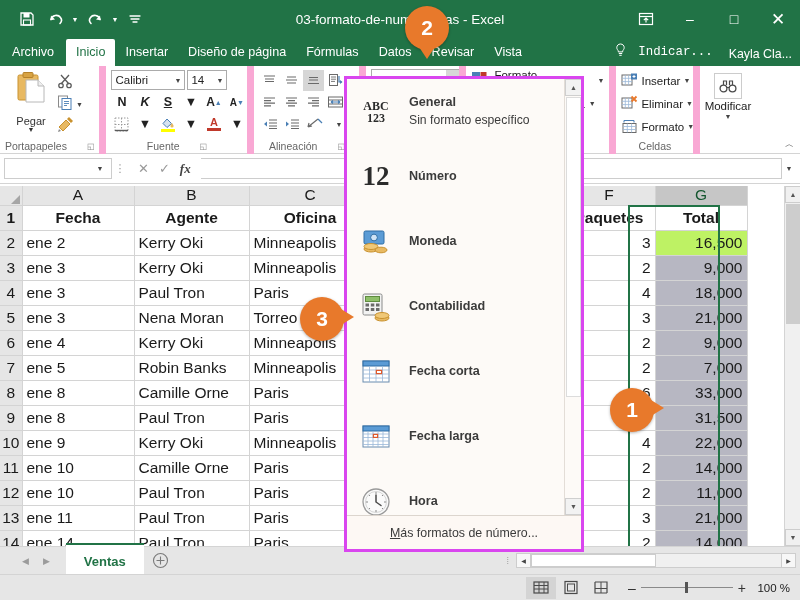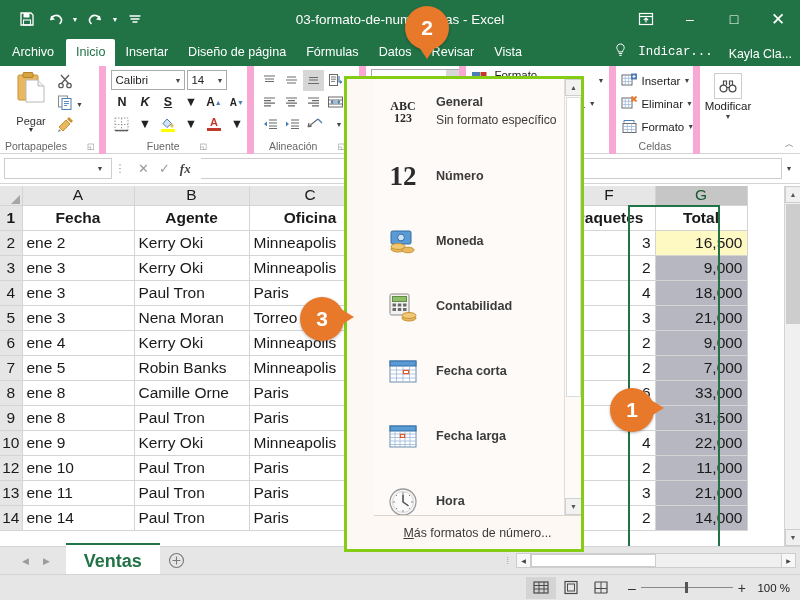--- a/index.html
+++ b/index.html
@@ -130,55 +130,55 @@
     border-right:1px solid #c6c6c6; border-bottom:1px solid #c6c6c6; padding:0 !important;
   }
   .cornerhdr{ width:22px; height:19px !important; background:#e6e6e6; border-right:1px solid #c6c6c6; border-bottom:1px solid #a0a0a0; position:relative;}
   .cornerhdr:after{
     content:""; position:absolute; right:2px; bottom:1px;
     border-style:solid; border-width:0 0 9px 9px; border-color:transparent transparent #a6a6a6 transparent;
   }
   .hdrrow td{ font-weight:bold; text-align:center; }
   .num{ text-align:right;}
   .selcell{ background:#b7b7c2; }
-  .activecell{ background:#fef9c3;margin-top:8px; }
+  .activecell{ background:#bef264;margin-top:8px; }
   .cA{ width:112px;} .cB{ width:115px;} .cC{ width:122px;}
   .cD{ width:96px;} .cE{ width:96px;} .cF{ width:92px;} .cG{ width:92px;}
   
   .gsel-border{
     position:absolute; border:2px solid #217346; pointer-events:none;
   }
   
   .vscroll{ position:absolute; right:0; top:186px; width:16px; height:360px; background:#f0f0f0; border-left:1px solid #d4d4d4;}
   .sbtn{ width:16px; height:17px; background:#f0f0f0; display:flex; align-items:center; justify-content:center; font-size:7px; color:#555; border:1px solid #cdcdcd;}
   .sthumb{ position:absolute; left:1px; top:18px; width:14px; height:120px; background:#cdcdcd;}
   
   .tabbar{ position:absolute; left:0; top:546px; width:800px; height:28px; background:#e6e6e6; display:flex; align-items:center; border-top:1px solid #d4d4d4;}
   .navarrows{ display:flex; gap:14px; padding:0 16px 0 22px; color:#9b9b9b; font-size:9px;}
-  .sheettab{ background:#fff; color:#217346; font-weight:bold; font-size:18px; padding:5px 18px; border-top:2px solid #217346; height:36px; display:flex; align-items:center;}
+  .sheettab{ background:#fff; color:#217346; font-weight:bold; font-size:13px; padding:5px 18px; border-top:2px solid #217346; height:36px; display:flex; align-items:center;}
   .addsheet{ width:34px; display:flex; align-items:center; justify-content:center; color:#7a7a7a; font-size:14px;}
   .hscrollwrap{ margin-left:auto; display:flex; align-items:center; padding-right:4px; gap:0;}
   .hgrip{ color:#9b9b9b; font-size:9px; padding:0 6px; letter-spacing:1px;}
   .hsleft,.hsright{ width:15px; height:15px; border:1px solid #cdcdcd; background:#f7f7f7; display:flex; align-items:center; justify-content:center; font-size:6px; color:#444;}
   .hstrack{ width:250px; height:15px; background:#f0f0f0; border-top:1px solid #cdcdcd; border-bottom:1px solid #cdcdcd; position:relative;}
   .hsthumb{ position:absolute; left:0; top:0; width:125px; height:13px; background:#fff; border:1px solid #cdcdcd;}
   
   .statusbar{ position:absolute; left:0; top:574px; width:800px; height:26px; background:#e6e6e6; display:flex; align-items:center; border-top:1px solid #d4d4d4;}
   .sright{ margin-left:auto; display:flex; align-items:center; gap:0; padding-right:10px;}
   .viewbtn{ width:30px; height:22px; display:flex; align-items:center; justify-content:center; color:#444;}
   .viewbtn.sel{ background:#d4d4d4;}
   .zoomctl{ display:flex; align-items:center; gap:5px; padding-left:12px;}
   .zline{ width:92px; height:1px; background:#8a8a8a; position:relative;}
   .zhandle{ position:absolute; left:44px; top:-5px; width:3px; height:11px; background:#555;}
   .zpct{ font-size:11.5px; color:#222; width:44px; text-align:right; padding-left:8px;}
   
   .fmtpanel{
     position:absolute; left:344px; top:76px; width:240px; height:476px;
-    background:#fdf8f4; border:3px solid #84cc16; z-index:40;
-    display:flex; flex-direction:column;padding-left:27px;
+    background:#fdf8f4; border:3px solid #d946ef; z-index:40;
+    display:flex; flex-direction:column;
   }
   .fmtlist{ flex:1; position:relative; overflow:hidden; background:#fdfaf7;}
   .fmtitem{ display:flex; align-items:center; height:65px; padding-left:10px; gap:14px;}
   .fmtitem .ic{ width:38px; display:flex; align-items:center; justify-content:center;}
   .fmtitem .tx{ display:flex; flex-direction:column; justify-content:center;}
   .fmtitem .t1{ font-size:12.6px; color:#3b3b3b; font-weight:bold; line-height:17px;}
   .fmtitem .t2{ font-size:12.2px; color:#3b3b3b; line-height:18px;}
   .fmtfooter{ height:34px; border-top:1px solid #dcd5ce; display:flex; align-items:center; justify-content:center; background:#fdf8f4;}
   .fmtfooter span{ font-size:12.4px; color:#3b3b3b;}
   .fmtfooter u{ text-decoration:underline;}
@@ -681,20 +681,30 @@
           <td class="rowhdr">10</td>
           <td class="cA">ene 9</td>
           <td class="cB">Kerry Oki</td>
           <td class="cC">Minneapolis</td>
           <td class="cD"></td>
           <td class="cE"></td>
           <td class="cF num">4</td>
           <td class="cG num selcell">22,000</td>
         </tr>
         <tr>
+          <td class="rowhdr">11</td>
+          <td class="cA">ene 10</td>
+          <td class="cB">Camille Orne</td>
+          <td class="cC">Paris</td>
+          <td class="cD"></td>
+          <td class="cE"></td>
+          <td class="cF num">2</td>
+          <td class="cG num selcell">14,000</td>
+        </tr>
+        <tr>
           <td class="rowhdr">12</td>
           <td class="cA">ene 10</td>
           <td class="cB">Paul Tron</td>
           <td class="cC">Paris</td>
           <td class="cD"></td>
           <td class="cE"></td>
           <td class="cF num">2</td>
           <td class="cG num selcell">11,000</td>
         </tr>
         <tr>

